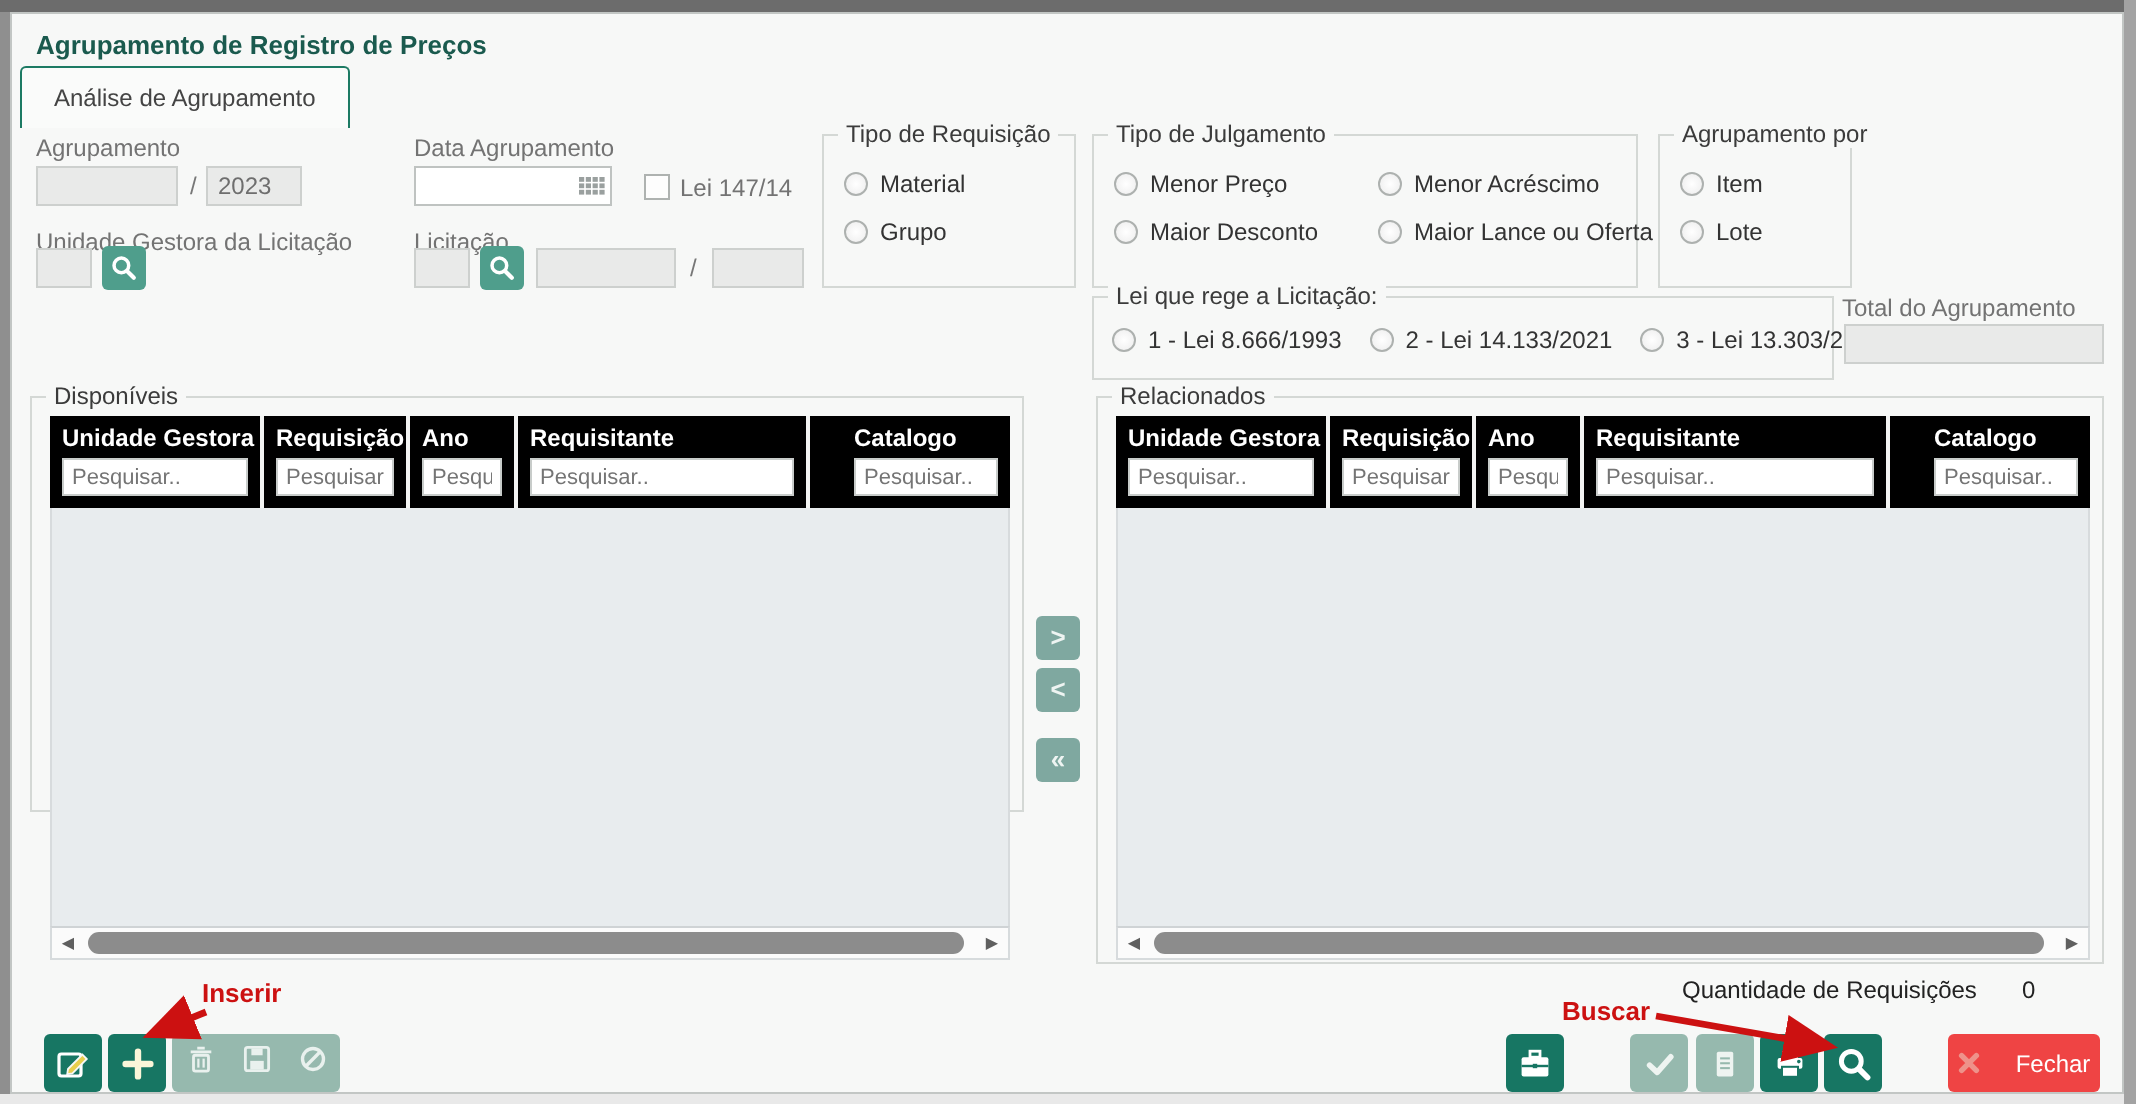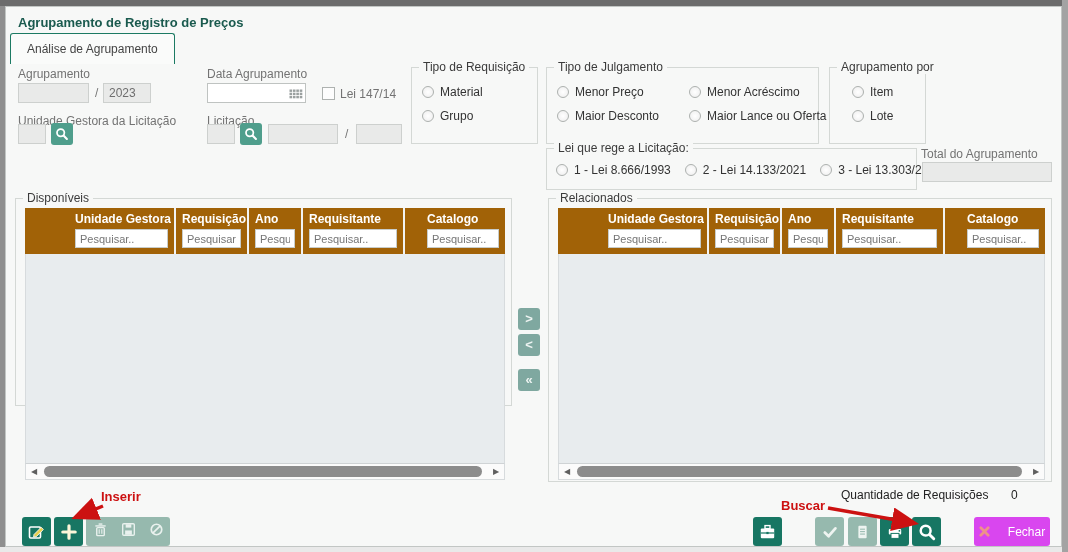--- a/index.html
+++ b/index.html
@@ -41,21 +41,21 @@
   .radio { width:12px; height:12px; border-radius:50%; border:1px solid #adb1af;
            background:radial-gradient(#ffffff,#ececec); flex:none; cursor:pointer; }
 
   .opts-col { display:flex; flex-direction:column; gap:10px; padding:17px 0 0 10px; }
   .opts-grid { display:grid; grid-template-columns:132px auto; grid-template-rows:auto auto;
                grid-auto-flow:column; row-gap:10px; padding:17px 0 0 10px; }
   .opts-row { display:flex; gap:14px; padding:14px 0 0 9px; }
 
   
   .tbl { position:absolute; left:9px; top:9px; right:6px; }
-  .thead { display:flex; background:#a16207;padding-left:44px; }
+  .thead { display:flex; background:#000000; }
   .thead .col { padding:4px 0 6px 0; border-right:2px solid #f2f3f2; }
   .thead .col:last-child { border-right:none; }
   .col-label { color:#fff; font-size:12px; font-weight:bold; padding:0 6px 3px 6px; white-space:nowrap; overflow:hidden; }
   .col-search { display:block; width:calc(100% - 12px); margin:0 6px; height:19px;
                 border:1px solid #c8ccca; font-family:"Liberation Sans", sans-serif; font-size:11px; padding:0 4px; }
   .c1{width:107px;} .c2{width:73px;} .c3{width:54px;} .c4{flex:1;} .c5{width:84px;margin-left:16px;}
   .tbody { height:209px; background:#e8ecee; border-left:1px solid #d7dbdd; border-right:1px solid #d7dbdd; }
   .hscroll { height:17px; background:#fbfbfb; border:1px solid #d7dbdd; border-top:1px solid #cfd3d5;
              display:flex; align-items:center; }
   .sb-arrow { width:16px; text-align:center; font-size:8px; color:#5f5f5f; cursor:pointer; line-height:15px; }
@@ -65,21 +65,21 @@
   .xfer { position:absolute; width:22px; height:22px; background:#7fa8a0; border:none; border-radius:3px;
           color:#eef4f2; font-weight:bold; font-size:13px; line-height:20px; text-align:center; cursor:pointer; }
 
   .btn-sq { position:absolute; width:29px; height:29px; border:none; border-radius:3px;
             display:flex; align-items:center; justify-content:center; cursor:pointer; }
   .teal { background:#177663; }
   .sage { background:#96b9ae; cursor:default; }
   .sage-group { position:absolute; width:84px; height:29px; background:#96b9ae; border-radius:3px;
                 display:flex; align-items:center; justify-content:space-around; }
 
-  .fechar { position:absolute; left:968px; top:510px; width:76px; height:29px; background:#d946ef;
+  .fechar { position:absolute; left:968px; top:510px; width:76px; height:29px; background:#ef4444;
             border:none; border-radius:3px; color:#fff; font-size:12px; font-family:"Liberation Sans", sans-serif;
             display:flex; align-items:center; justify-content:center; gap:18px; cursor:pointer; }
 
   .annot { position:absolute; font-size:13px; font-weight:bold; color:#cc1111; white-space:nowrap; }
   .qty { position:absolute; font-size:12px; color:#222; white-space:nowrap; }
 
   .overlay { position:absolute; left:0; top:0; width:1057px; height:541px; pointer-events:none; }
 
   .datag-wrap { position:absolute; left:201px; top:76px; width:99px; height:20px; }
   .datag-wrap input { position:absolute; left:0; top:0; width:99px; height:20px; }
@@ -178,21 +178,21 @@
           <span class="radio"></span>
           <span>Menor Acréscimo</span>
         </div>
       <div class="opt">
           <span class="radio"></span>
           <span>Maior Lance ou Oferta</span>
         </div>
     </div>
   </div>
 
-  <div class="gbox" style="left:823px; top:60px; width:97px; height:77px;padding-left:12px;">
+  <div class="gbox" style="left:823px; top:60px; width:97px; height:77px;">
     <span class="legend">Agrupamento por</span>
     <div class="opts-col">
       <div class="opt">
           <span class="radio"></span>
           <span>Item</span>
         </div>
       <div class="opt">
           <span class="radio"></span>
           <span>Lote</span>
         </div>

